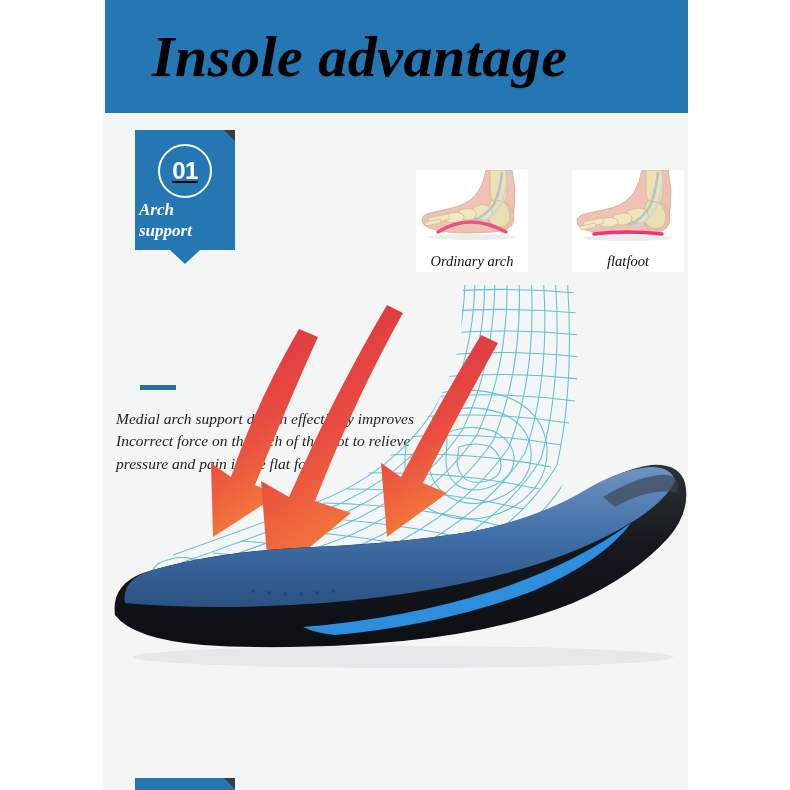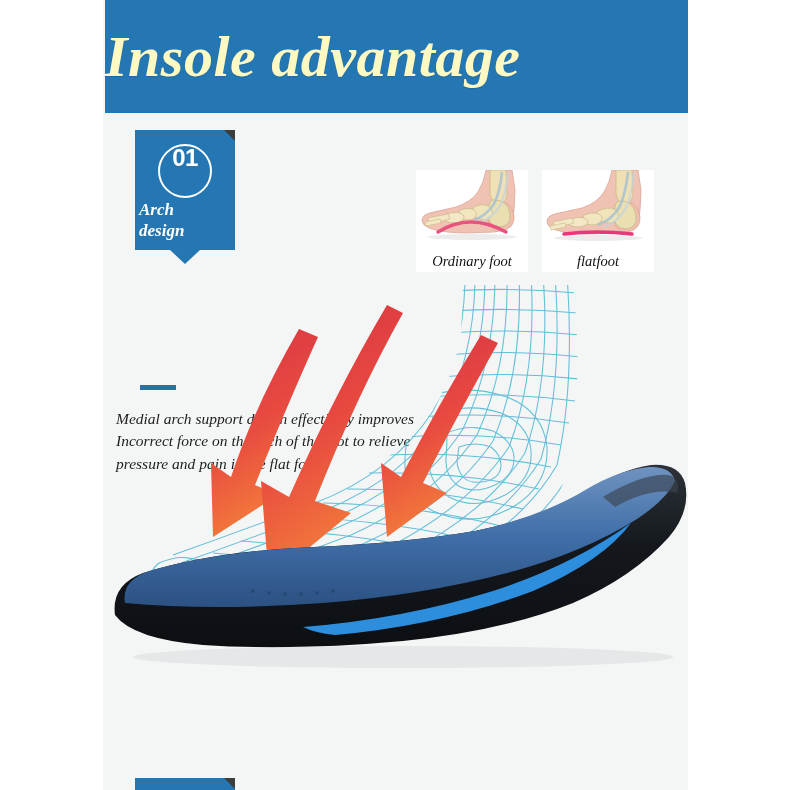--- a/index.html
+++ b/index.html
@@ -32,21 +32,22 @@
   
   #header-banner {
     position: absolute;
     left: 105px; top: 0;
     width: 583px; height: 113px;
     background: #2477b3;
     display: flex;
     align-items: center;
   }
   #header-title {
-    color: #fef9c3;
+    margin-left: 47px;
+    color: #000000;
     font-family: "Liberation Serif", serif;
     font-style: italic;
     font-weight: 700;
     font-size: 58px;
     letter-spacing: 0.5px;
     line-height: 1;
     text-shadow: 0 1px 1px rgba(0,0,0,0.12);
     white-space: nowrap;
   }
 
@@ -78,21 +79,23 @@
     border-left: 15px solid transparent;
     border-right: 15px solid transparent;
     border-top: 14px solid #2477b3;
   }
   .badge-circle {
     width: 50px; height: 50px;
     margin: 6px auto 1px auto;
     border: 2.5px solid #ffffff;
     border-radius: 50%;
     display: flex;
+    align-items: center;
     justify-content: center;
+    text-decoration: underline;
   }
   .badge-number {
     color: #ffffff;
     font-family: "Liberation Sans", sans-serif;
     font-weight: 700;
     font-size: 24px;
     line-height: 1;
     letter-spacing: -0.5px;
   }
   .badge-label {
@@ -111,21 +114,21 @@
   #badge-02 .badge-body { height: 12px; padding-top: 0; }
 
   
   .foot-card {
     position: absolute;
     width: 112px; height: 102px;
     background: #ffffff;
     overflow: hidden;
   }
   #foot-card-ordinary { left: 416px; top: 170px; }
-  #foot-card-flat     { left: 542px; top: 170px; }
+  #foot-card-flat     { left: 572px; top: 170px; }
   .foot-art {
     position: absolute;
     left: 0; top: 0;
     width: 112px; height: 76px;
   }
   .foot-caption {
     position: absolute;
     left: 0; bottom: 4px;
     width: 112px;
     text-align: center;
@@ -183,21 +186,21 @@
   </div>
 
   <div class="badge" id="badge-01">
     <div class="badge-body">
       <div class="badge-fold"></div>
       <div class="badge-circle">
         <div class="badge-number">01</div>
       </div>
       <div class="badge-label">
         <span>Arch</span>
-        <span>design</span>
+        <span>support</span>
       </div>
       <div class="badge-point"></div>
     </div>
   </div>
 
   <div class="badge" id="badge-02">
     <div class="badge-body">
       <div class="badge-fold"></div>
 
     </div>
@@ -221,21 +224,21 @@
       <path d="M12 48 L32 44 L34 49 L14 54 Z" fill="#f2e8c6" stroke="#c9b885" stroke-width="0.6"></path>
       <path d="M9 52 L24 49 L25 53 L10 56 Z" fill="#f2e8c6" stroke="#c9b885" stroke-width="0.6"></path>
 
       <path d="M86 2 Q84 22 78 34 Q70 46 58 50" fill="none" stroke="#a8c2cf" stroke-width="2.6" opacity="0.85"></path>
       <path d="M92 2 Q90 24 84 36 Q76 48 64 52" fill="none" stroke="#c3d4dd" stroke-width="2" opacity="0.8"></path>
 
       <path d="M22 62 Q54 42 90 62" fill="none" stroke="#e8537f" stroke-width="3.4" stroke-linecap="round"></path>
 
       <ellipse cx="56" cy="67" rx="44" ry="3" fill="#d9d9d9" opacity="0.5"></ellipse>
     </svg>
-    <div class="foot-caption">Ordinary foot</div>
+    <div class="foot-caption">Ordinary arch</div>
   </div>
 
   <div class="foot-card" id="foot-card-flat">
     <svg class="foot-art" viewBox="0 0 112 76">
       <path d="M70 0 L96 0 L99 20 L98 40 Q97 56 88 61 L78 63 L46 64 Q26 64 14 60 Q5 57 5 51 Q5 45 17 43 L40 38 Q55 33 62 22 Q68 12 70 0 Z" fill="#f0c2b4" stroke="#d9a497" stroke-width="0.8"></path>
       <path d="M78 30 Q96 30 98 47 Q99 59 86 62 Q74 63 72 51 Q70 36 78 30 Z" fill="#eebfae" stroke="#d9a497" stroke-width="0.7"></path>
       <path d="M74 0 L90 0 L91 22 Q91 32 84 34 Q76 34 74 24 Z" fill="#efe0b6" stroke="#cdbb87" stroke-width="0.8"></path>
       <path d="M76 31 Q92 30 94 46 Q95 58 84 59 Q72 58 72 46 Q72 34 76 31 Z" fill="#eadfb0" stroke="#c9b885" stroke-width="0.8"></path>
       <path d="M58 40 Q72 35 76 43 Q78 51 68 53 Q58 53 55 47 Q53 42 58 40 Z" fill="#f0e4bb" stroke="#c9b885" stroke-width="0.7"></path>
       <path d="M42 45 Q56 40 60 47 Q61 53 52 55 Q42 55 40 50 Z" fill="#f1e6c0" stroke="#c9b885" stroke-width="0.7"></path>

